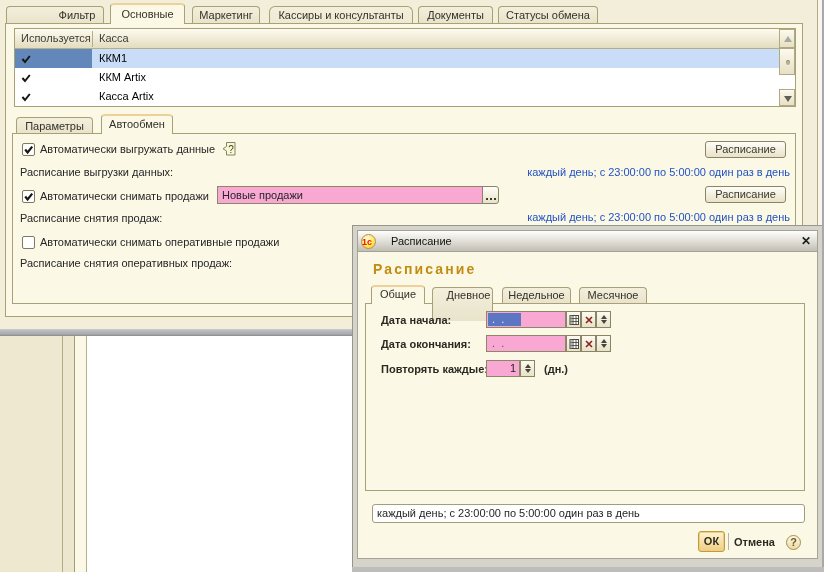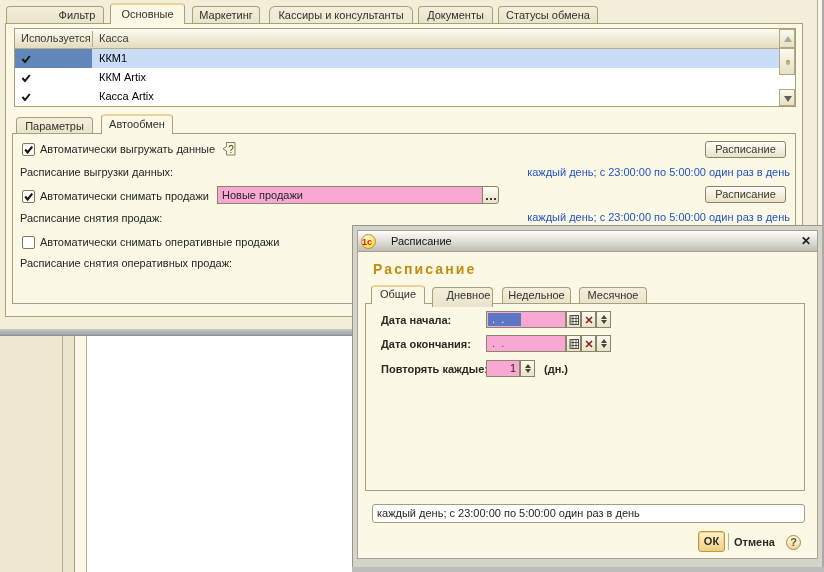--- a/index.html
+++ b/index.html
@@ -181,21 +181,21 @@
 
   <div class="abs dlg">
     <div class="abs dtitle">
       <div style="position:absolute;left:3px;top:3px;width:15px;height:15px;border-radius:50%;background:radial-gradient(circle at 40% 30%, #fffbe2, #ffe95e 55%, #fc0);border:1px solid #b3905c;font-size:9px;font-weight:bold;color:#ee1800;line-height:14px;">1с</div>
       <span style="position:absolute;left:33px;top:4px;color:#111;">Расписание</span>
       <span style="position:absolute;right:6px;top:3px;font-size:12px;color:#1c1c1c;font-weight:bold;">✕</span>
     </div>
     <div class="abs dbody">
       <div class="dhead" style="left:15px;top:9px;">Расписание</div>
       <div class="dgrp" style="left:7px;top:51px;width:440px;height:188px;"></div>
-      <div class="tab" style="left:74px;top:35px;width:61px;height:20px;line-height:15px;padding-left:12px;">Дневное</div>
+      <div class="tab" style="left:74px;top:35px;width:61px;height:34px;line-height:15px;padding-left:12px;">Дневное</div>
       <div class="tab" style="left:144px;top:35px;width:69px;height:16px;line-height:15px;">Недельное</div>
       <div class="tab" style="left:221px;top:35px;width:68px;height:16px;line-height:15px;">Месячное</div>
       <div class="tab active" style="left:13px;top:33px;width:54px;height:19px;line-height:15px;">Общие</div>
 
       <div class="dlab" style="left:23px;top:62px;">Дата начала:</div>
       <div class="inp" style="left:128px;top:59px;width:80px;height:17px;">
         <div style="position:absolute;left:1px;top:1px;width:33px;height:13px;background:#5b77c4;color:#e8eefc;padding-left:4px;line-height:13px;">.&nbsp;&nbsp;.</div>
       </div>
       <div class="micbtn" style="left:208px;top:59px;">
         <svg width="10" height="10" viewBox="0 0 10 10" style="margin-top:3px;">

